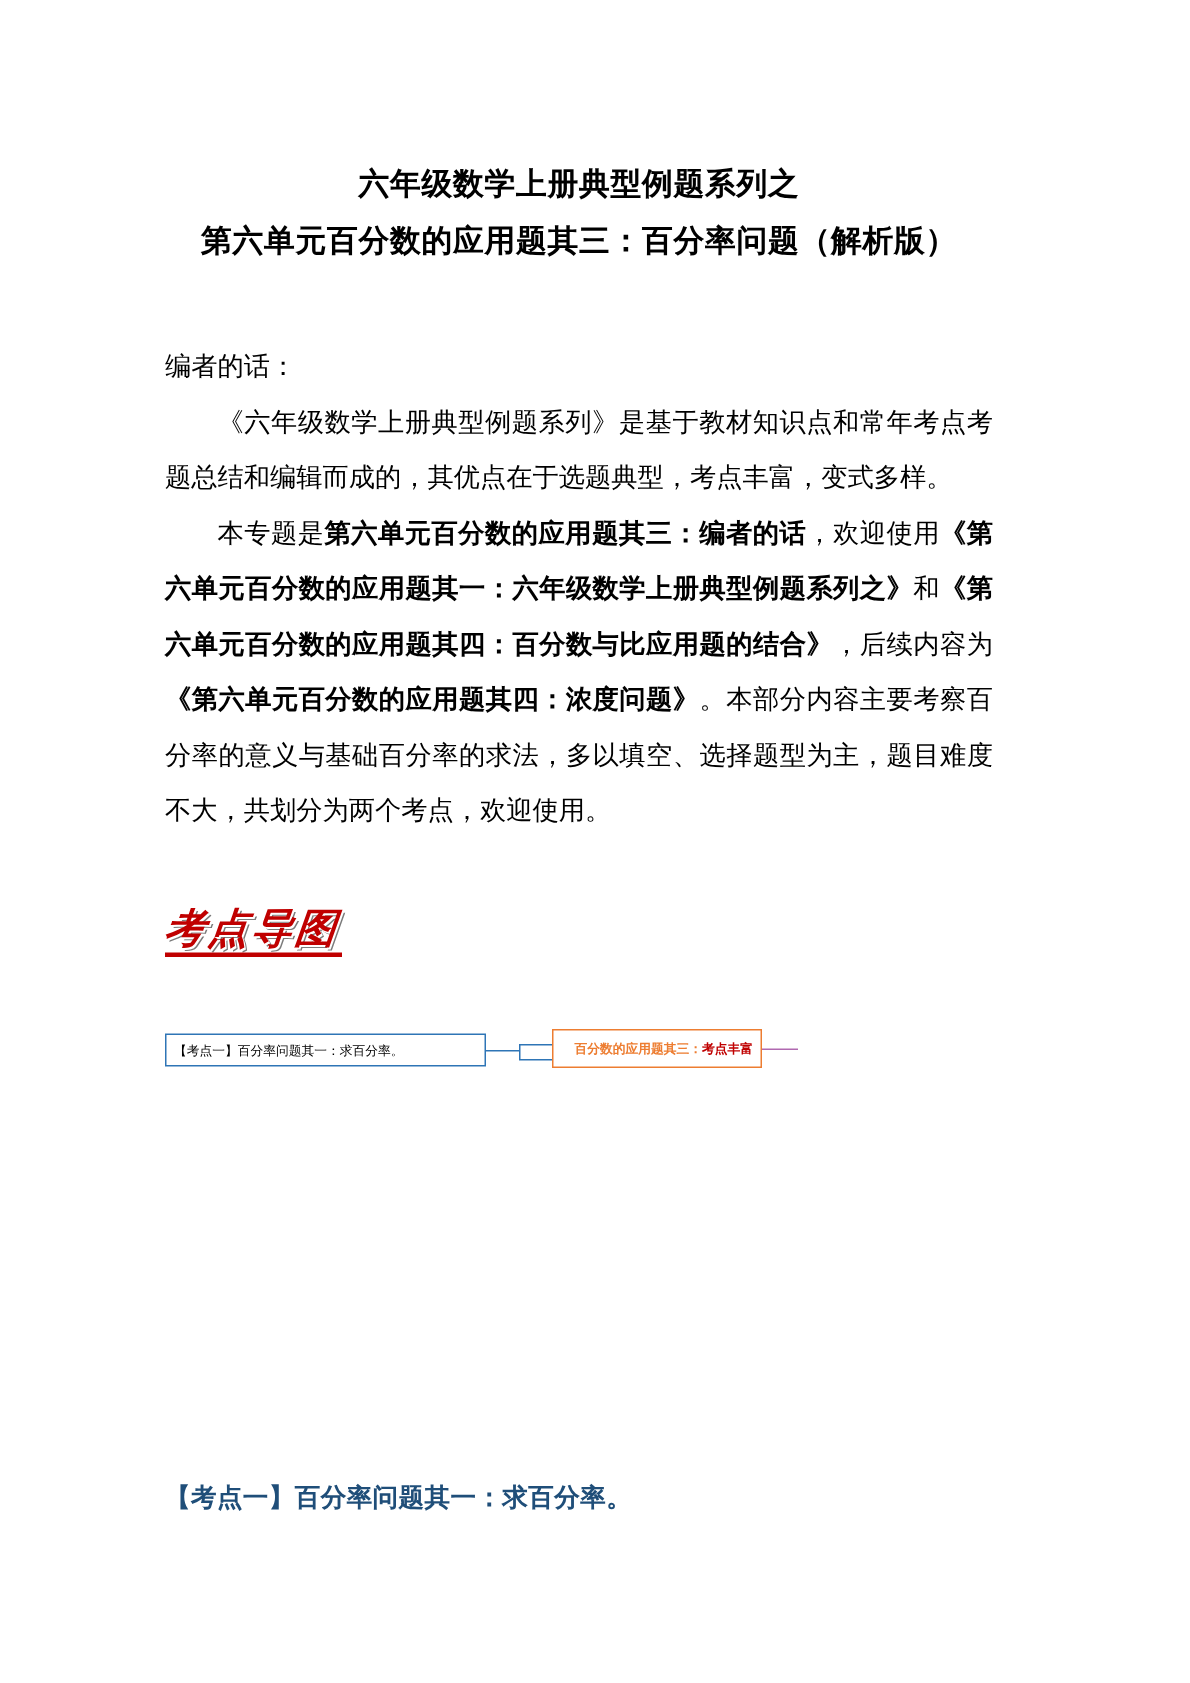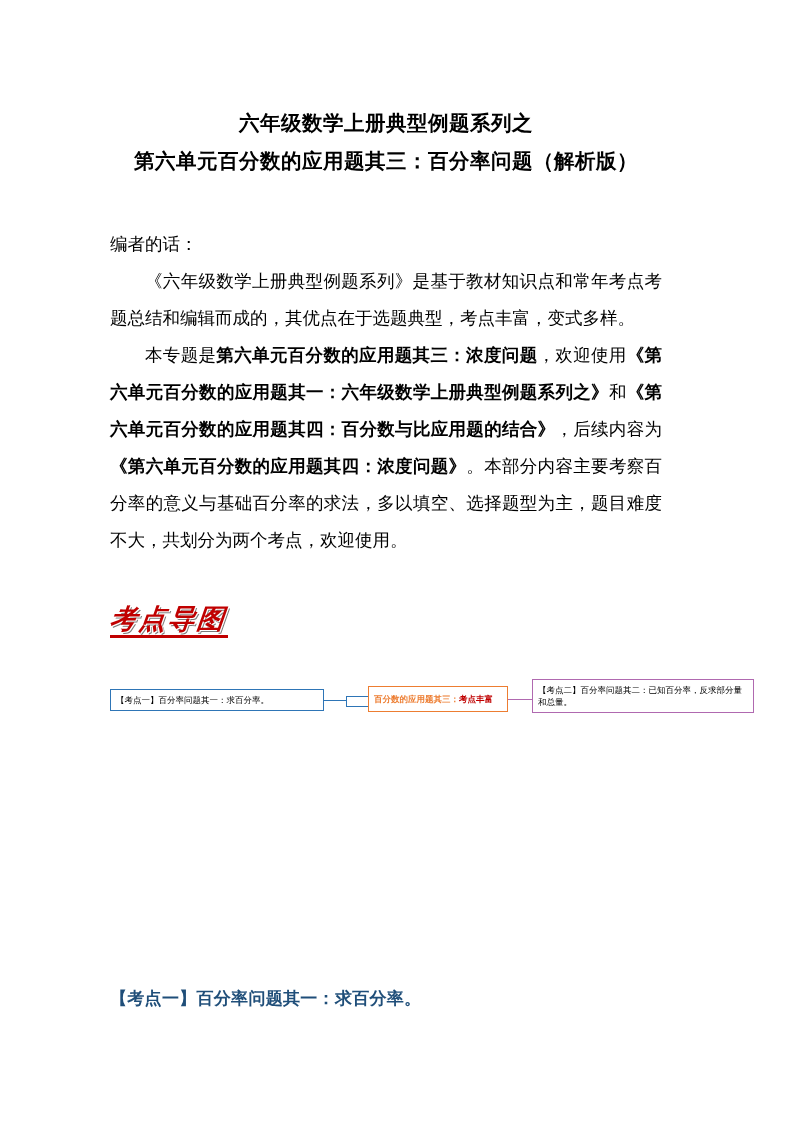--- a/index.html
+++ b/index.html
@@ -107,20 +107,21 @@
     left: 258px;
     top: 23px;
     width: 140px;
     min-height: 26px;
     border: 1px solid #ed7d31;
     color: #c00000;
     font-weight: bold;
     font-size: 8.5px;
     display: flex;
     align-items: center;
+    justify-content: flex-end;
   }
   .mm-center .seg1 { color: #ed7d31; }
   .mm-center .seg2 { color: #c00000; }
   .mm-right {
     left: 422px;
     top: 16px;
     width: 222px;
     min-height: 34px;
     border: 1px solid #b069b0;
     color: #000000;
@@ -152,21 +153,21 @@
 <div class="page">
 
   <div class="title-block">
     <div class="title-line">六年级数学上册典型例题系列之</div>
     <div class="title-line">第六单元百分数的应用题其三：百分率问题（解析版）</div>
   </div>
 
   <div class="preface">
     <div class="para">编者的话：</div>
     <div class="para para-indent">《六年级数学上册典型例题系列》是基于教材知识点和常年考点考题总结和编辑而成的，其优点在于选题典型，考点丰富，变式多样。</div>
-    <div class="para para-indent"><span>本专题是</span><span class="b">第六单元百分数的应用题其三：浓度问题</span><span>，欢迎使用</span><span class="b">《第六单元百分数的应用题其一：六年级数学上册典型例题系列之》</span><span>和</span><span class="b">《第六单元百分数的应用题其四：百分数与比应用题的结合》</span><span>，后续内容为</span><span class="b">《第六单元百分数的应用题其四：浓度问题》</span><span>。本部分内容主要考察百分率的意义与基础百分率的求法，多以填空、选择题型为主，题目难度不大，共划分为两个考点，欢迎使用。</span></div>
+    <div class="para para-indent"><span>本专题是</span><span class="b">第六单元百分数的应用题其三：编者的话</span><span>，欢迎使用</span><span class="b">《第六单元百分数的应用题其一：六年级数学上册典型例题系列之》</span><span>和</span><span class="b">《第六单元百分数的应用题其四：百分数与比应用题的结合》</span><span>，后续内容为</span><span class="b">《第六单元百分数的应用题其四：浓度问题》</span><span>。本部分内容主要考察百分率的意义与基础百分率的求法，多以填空、选择题型为主，题目难度不大，共划分为两个考点，欢迎使用。</span></div>
   </div>
 
   <div class="kaodian-daotu">
     <span class="kd-text">考点导图</span>
     <span class="kd-underline"></span>
   </div>
 
   <div class="mindmap">
     <div class="mm-box mm-left">【考点一】百分率问题其一：求百分率。</div>
 
@@ -175,18 +176,17 @@
     <span class="mm-line mm-line-h2"></span>
     <span class="mm-line mm-line-h3"></span>
 
     <div class="mm-box mm-center">
       <span class="seg1">百分数的应用题其三：</span>
         <span class="seg2">考点丰富</span>
     </div>
 
     <span class="mm-line mm-line-r1"></span>
 
-    <div class="mm-box mm-right">【考点二】百分率问题其二：已知百分率，反求部分量和总量。</div>
   </div>
 
   <div class="kaodian-one">【考点一】百分率问题其一：求百分率。</div>
 
 </div>
 
 </body></html>

